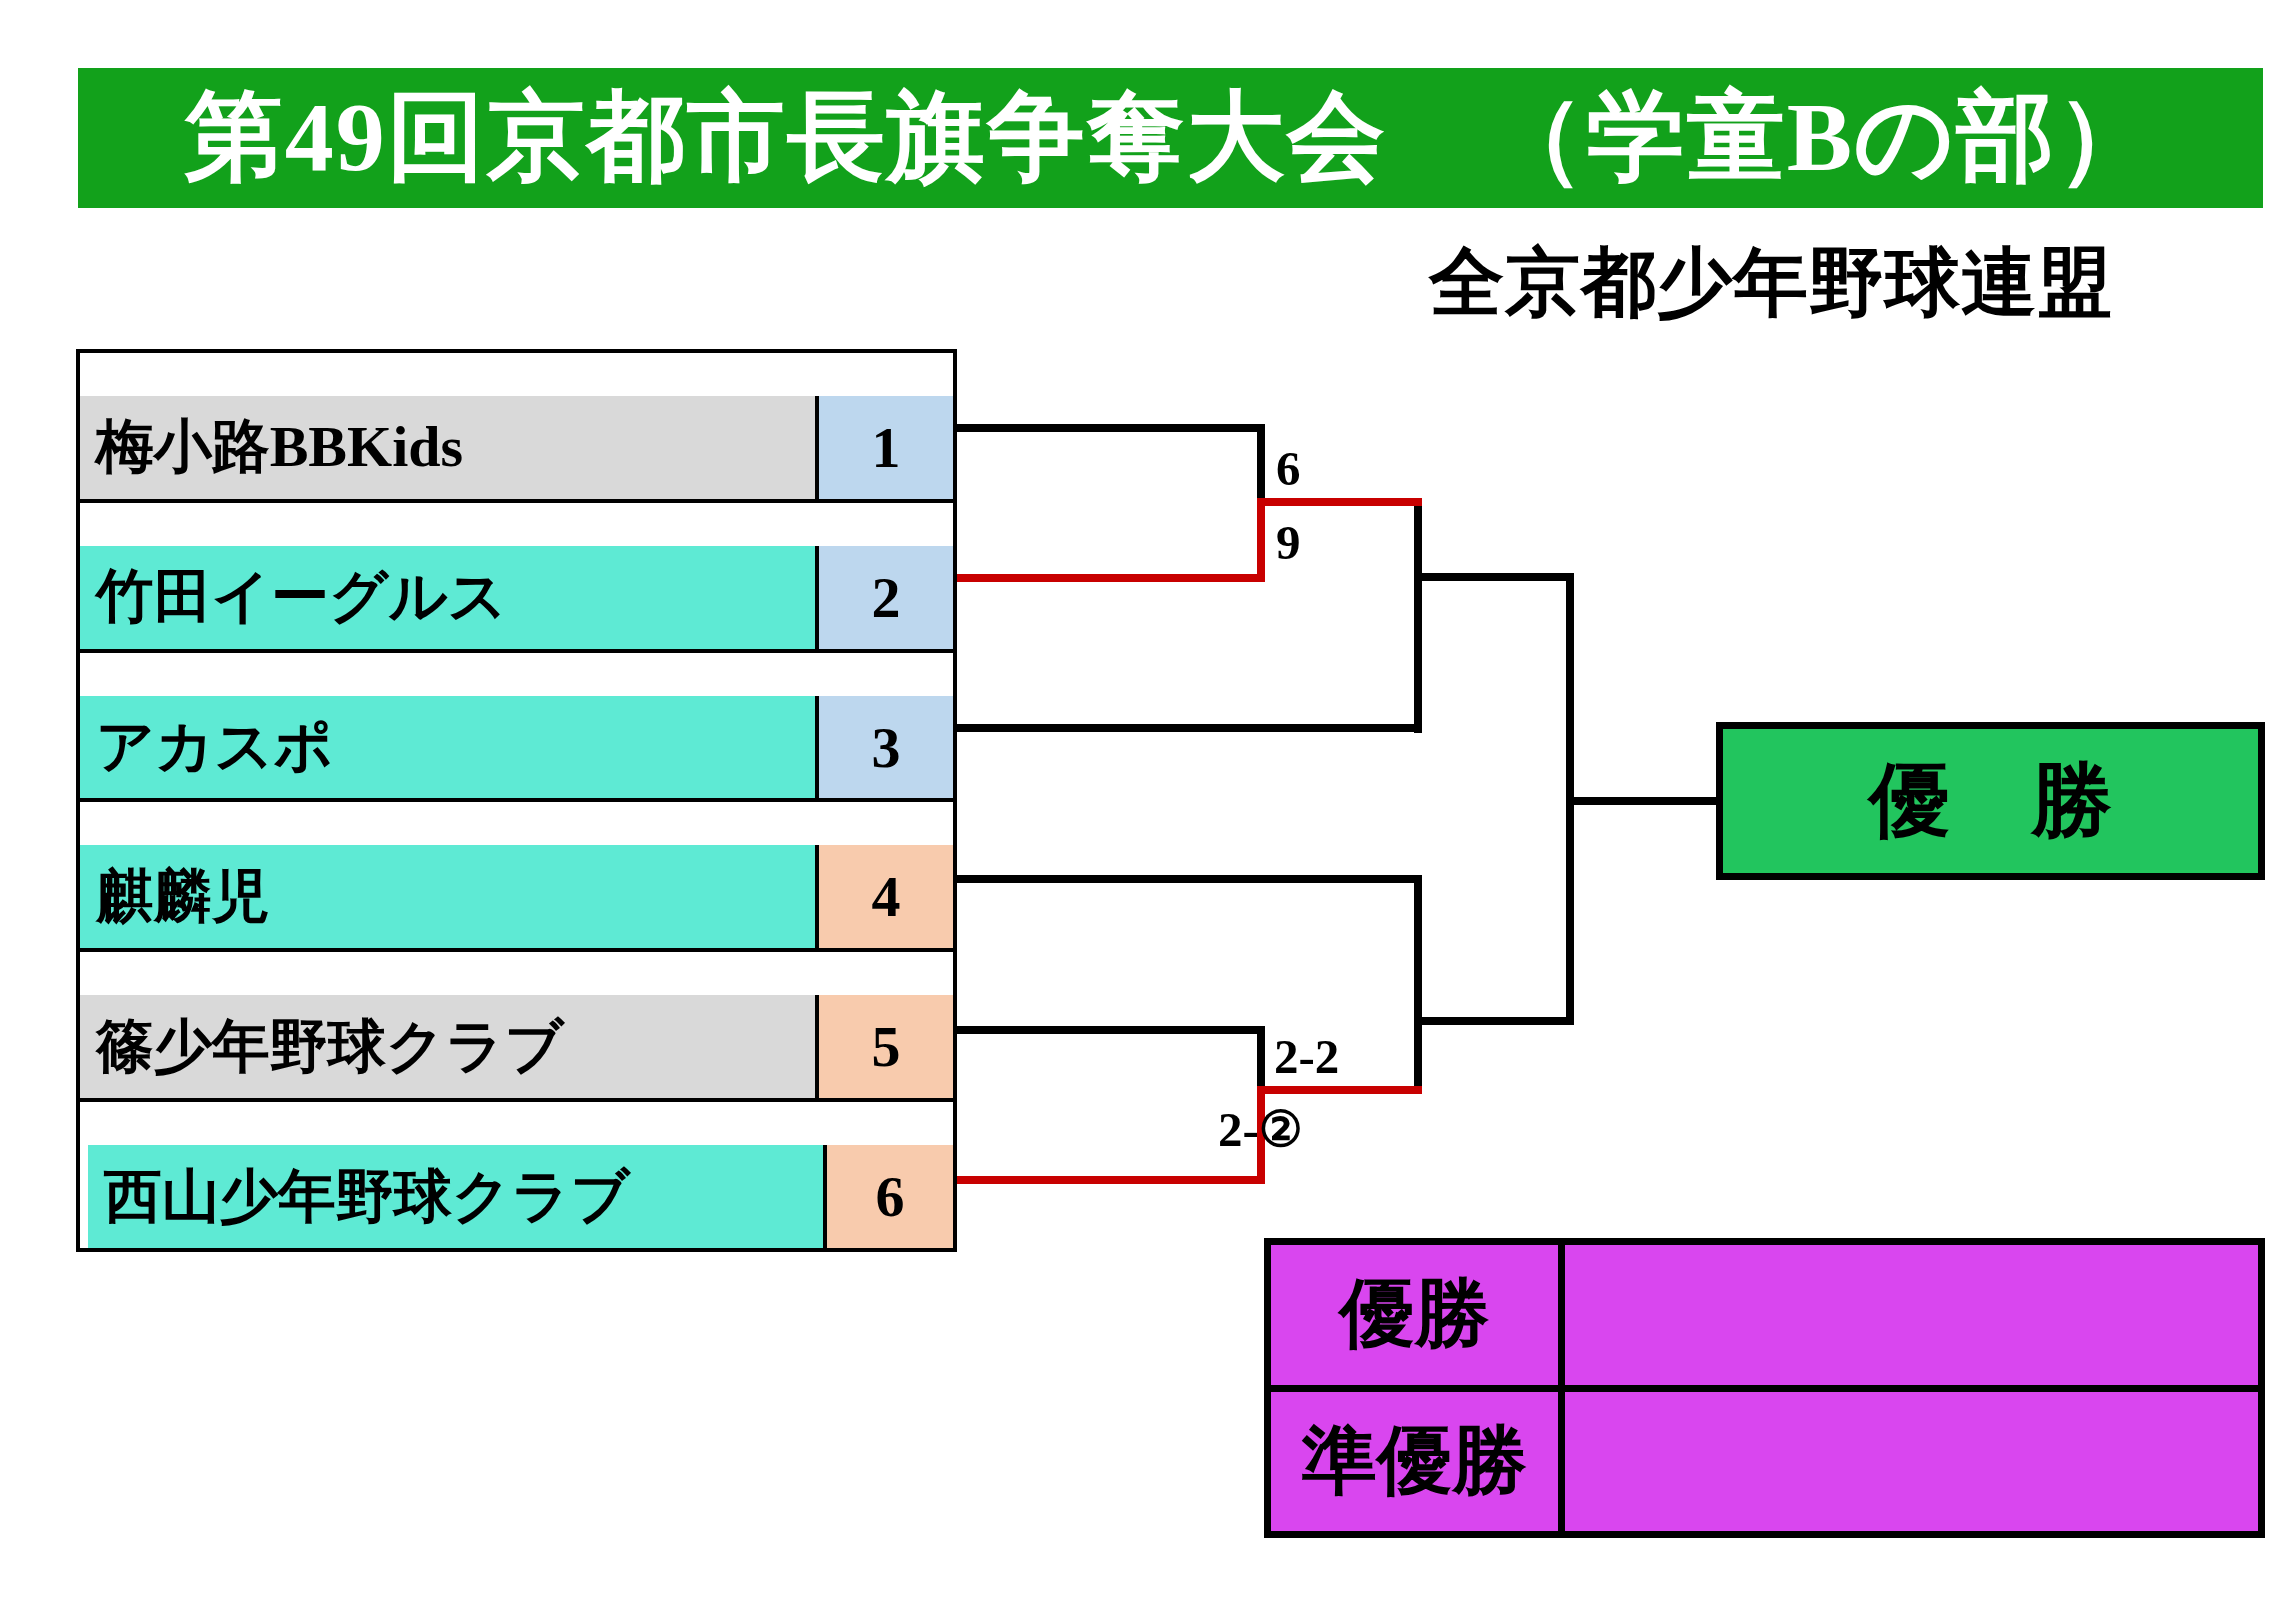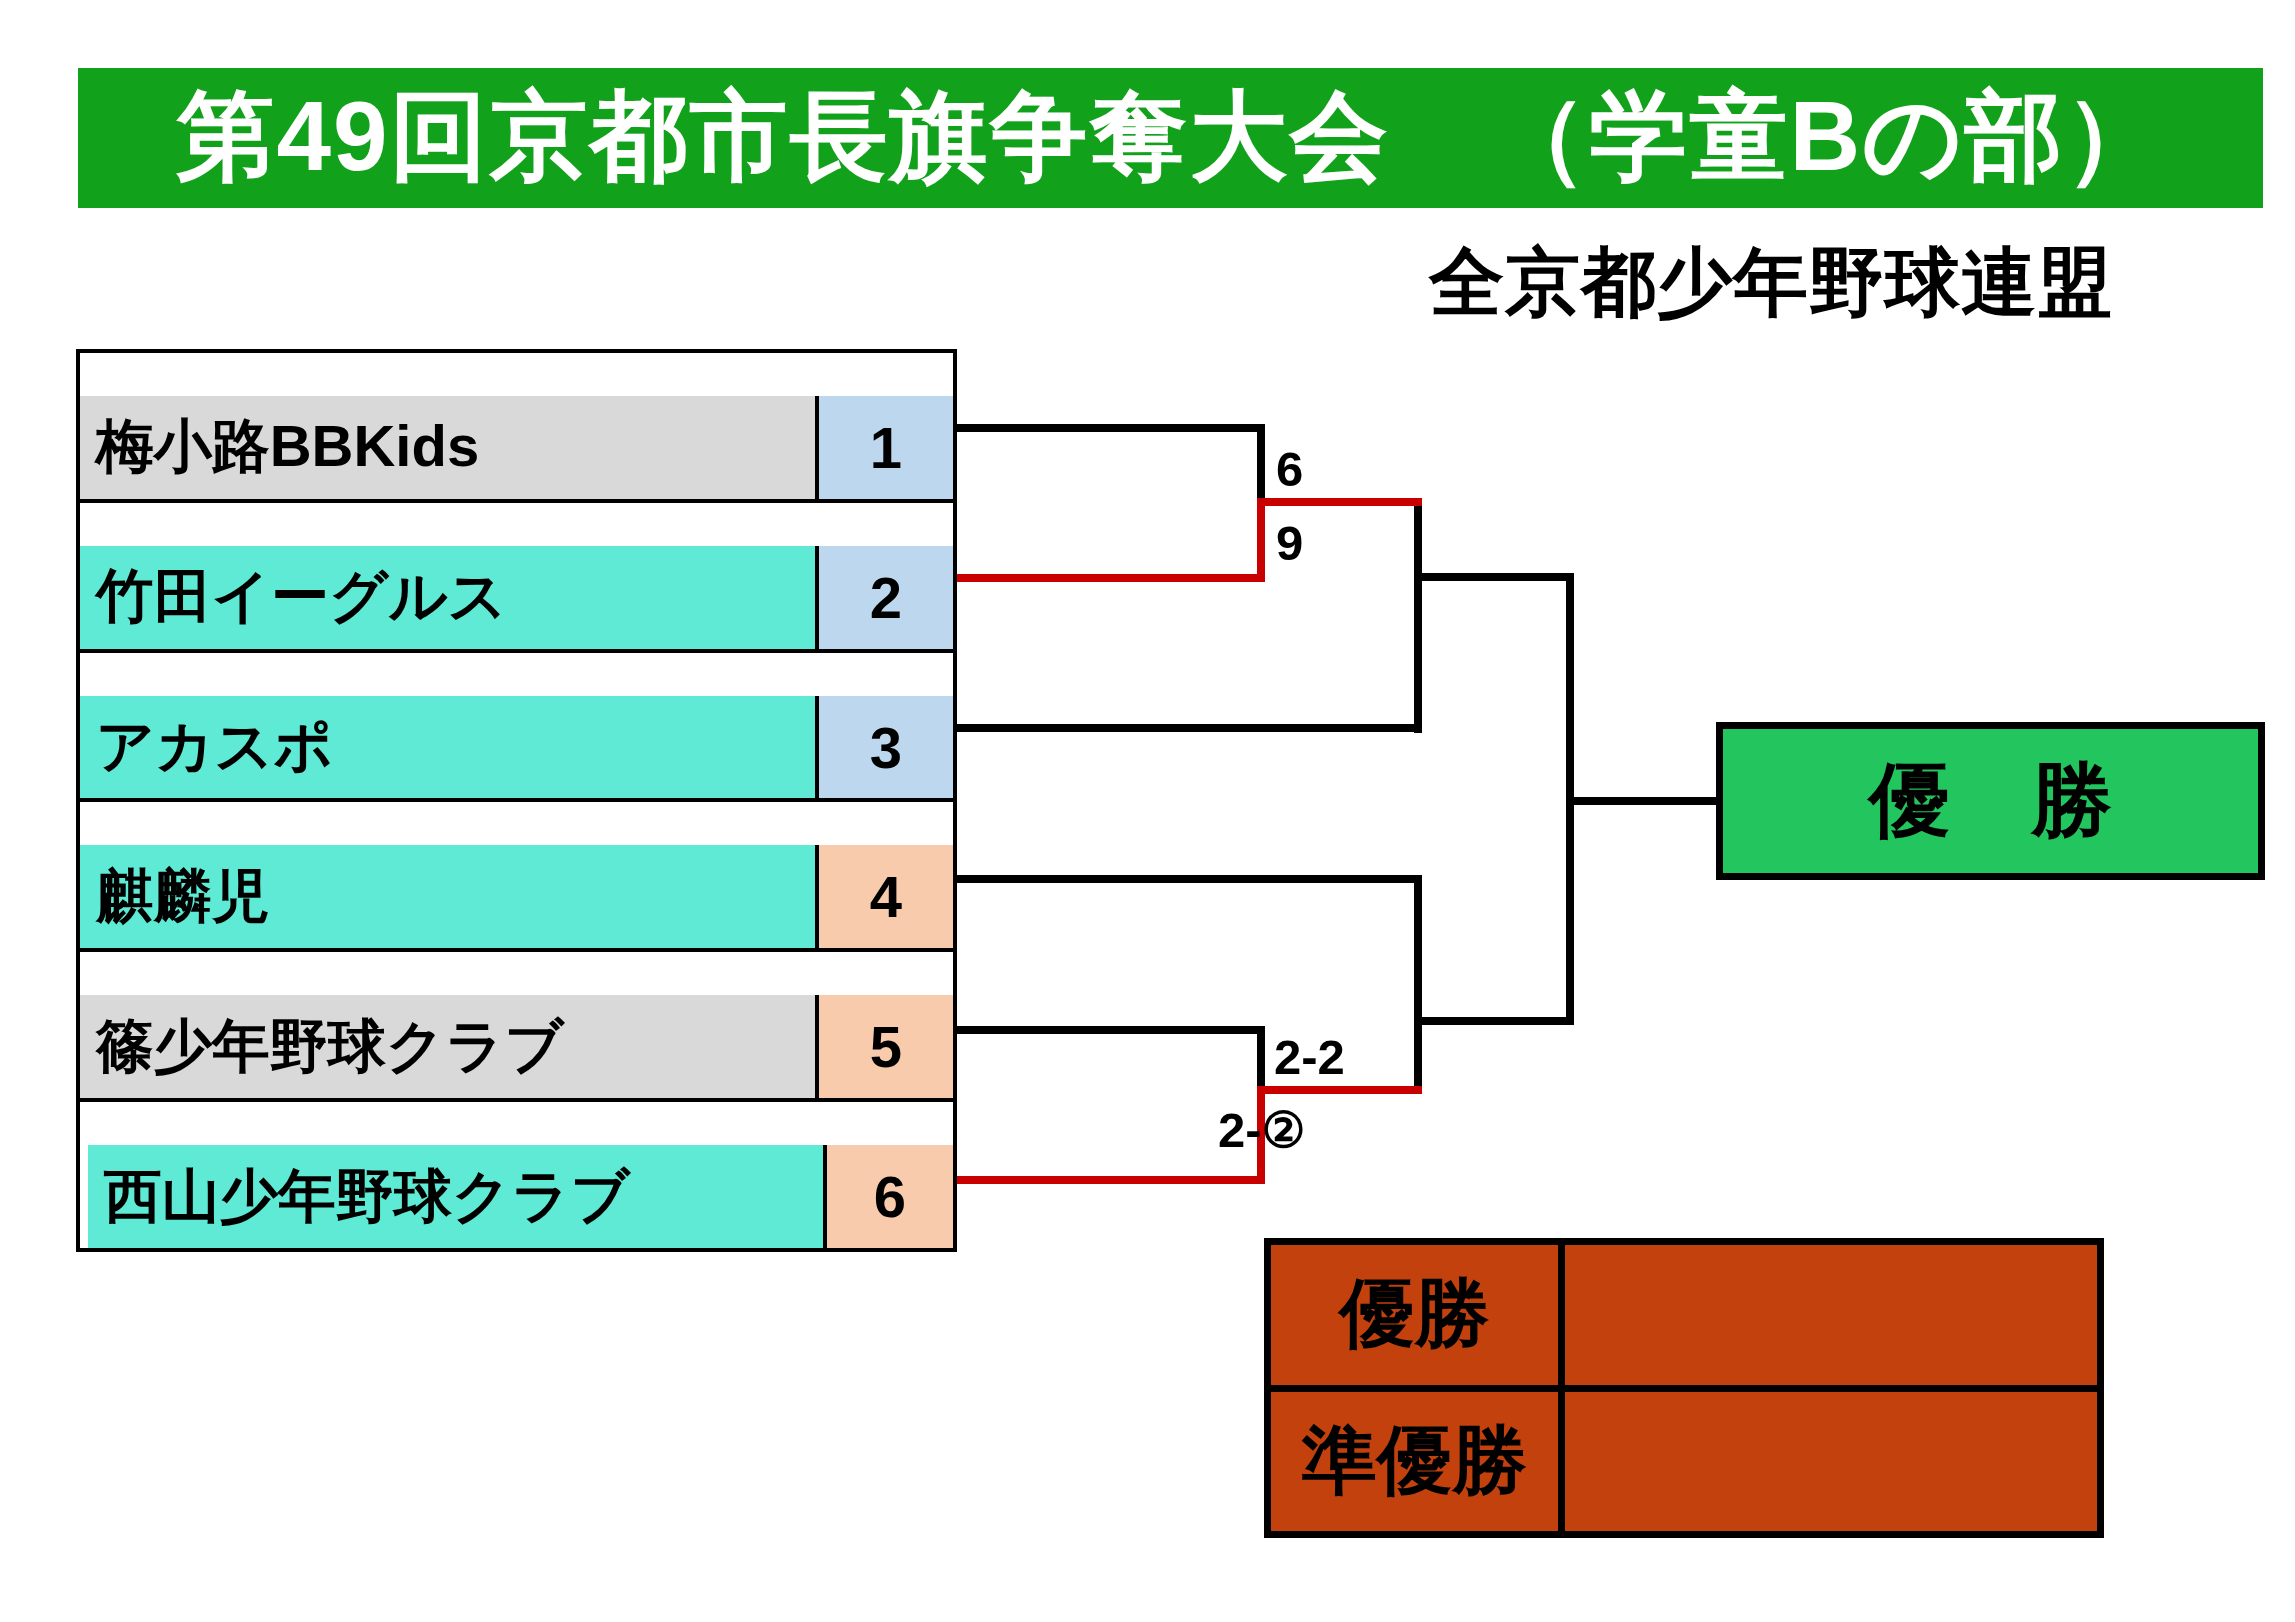--- a/index.html
+++ b/index.html
@@ -1,20 +1,20 @@
 <!DOCTYPE html>
 <html style="font-size:7.9px"><head>
 <meta charset="utf-8">
 <style>
   html,body{margin:0;padding:0;background:#fff;}
   #page{
     position:relative;
     width:2295px;height:1622px;
     background:#ffffff;
-    font-family:Liberation Sans, sans-serif;
+    font-family:Liberation Serif, serif;
     overflow:hidden;
     color:#000;
     border-radius:23px;
   }
   
   #banner{
     position:absolute;left:78px;top:68px;width:2185px;height:140px;
     background:#12a11b;color:#ffffff;
     display:flex;align-items:center;justify-content:center;
     font-size:98px;font-weight:700;white-space:nowrap;
@@ -57,22 +57,22 @@
   }
   
   #champion-box{
     position:absolute;left:1716px;top:722px;width:549px;height:158px;
     border:7.9px solid #000;box-sizing:border-box;background:#22c55e;
     display:flex;align-items:center;justify-content:center;
     font-size:81px;font-weight:700;white-space:nowrap;z-index:4;
   }
   
   #results-table{
-    position:absolute;left:1264px;top:1238px;width:840px;height:300px;
-    border:7.9px solid #000;box-sizing:border-box;background:#c2410c;
+    position:absolute;left:1264px;top:1238px;width:1001px;height:300px;
+    border:7.9px solid #000;box-sizing:border-box;background:#d946ef;
     display:flex;flex-direction:column;z-index:4;
   }
   .result-row{flex:1;display:flex;box-sizing:border-box;border-bottom:7.9px solid #000;}
   .result-row:last-child{border-bottom:none;}
   .result-label{
     width:294px;box-sizing:border-box;border-right:7.9px solid #000;
     display:flex;align-items:center;justify-content:center;
     font-size:75px;font-weight:700;white-space:nowrap;
   }
   .result-value{flex:1;}

